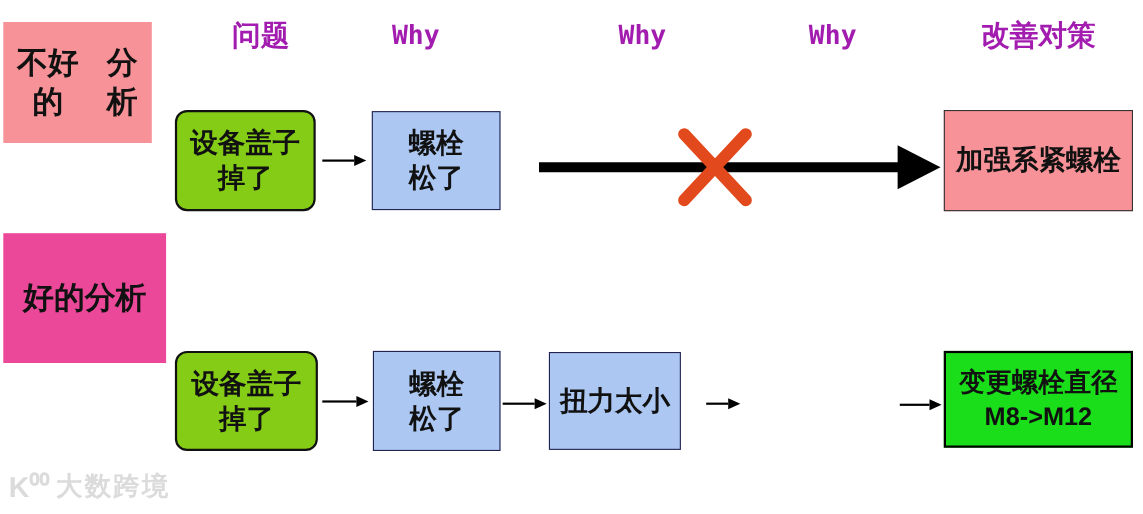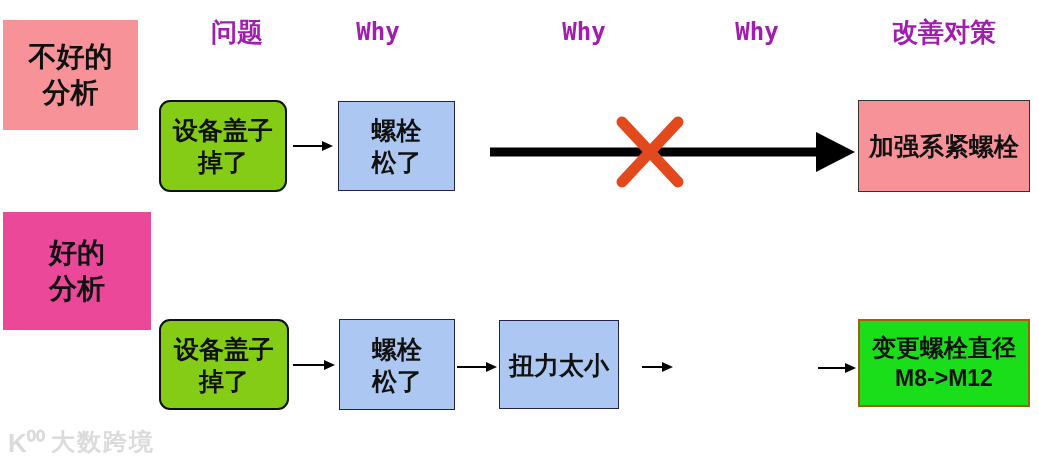--- a/index.html
+++ b/index.html
@@ -7,33 +7,33 @@
     position:relative;width:1039px;height:467px;background:#ffffff;
     font-family:"Liberation Sans",sans-serif;color:#111;overflow:hidden;
   }
   .abs{position:absolute;}
   .hdr{
     position:absolute;top:14px;height:36px;line-height:36px;text-align:center;
     font-size:26px;font-weight:600;color:#a21caf;
   }
   .hdr.why{font-family:"DejaVu Sans Mono",monospace;font-size:24px;font-weight:700;}
   .labelbox{
-    position:absolute;display:flex;flex-direction:column;align-items:center;justify-content:center;
-    font-size:28px;font-weight:600;line-height:36px;
+    position:absolute;display:flex;align-items:center;justify-content:center;
+    font-size:28px;font-weight:600;line-height:36px;text-align:center;
   }
   .labelbox.bad{left:3px;top:20px;width:135px;height:110px;background:#F79398;}
   .labelbox.good{left:3px;top:212px;width:148px;height:118px;background:#ec4899;}
   .node{
     position:absolute;display:flex;flex-direction:column;align-items:center;justify-content:center;
     text-align:center;font-size:25px;font-weight:600;line-height:32px;box-sizing:border-box;
   }
   .node.orange{background:#84cc16;border:2.5px solid #111;border-radius:11px;}
   .node.blue{background:#ACC8F2;border:1.5px solid #23234f;}
   .node.pink{background:#F79398;border:1.5px solid #333;}
-  .node.green{background:#1BDE1B;border:2px solid #a16207;}
+  .node.green{background:#1BDE1B;border:2px solid #000000;}
   .node .mono{font-family:Liberation Sans, sans-serif;font-size:23px;font-weight:700;}
   .sarrow{position:absolute;display:flex;align-items:center;height:12px;}
   .sarrow .line{flex:1;height:2.4px;background:#000;}
   .sarrow .head{width:0;height:0;border-left:11px solid #000;border-top:5.5px solid transparent;border-bottom:5.5px solid transparent;}
   .watermark{
     position:absolute;left:8px;top:424px;display:flex;align-items:center;gap:6px;
     color:#dbdbdb;font-weight:700;font-size:24px;letter-spacing:2px;user-select:none;
   }
   .watermark .logo{font-size:26px;letter-spacing:0;}
 </style>

